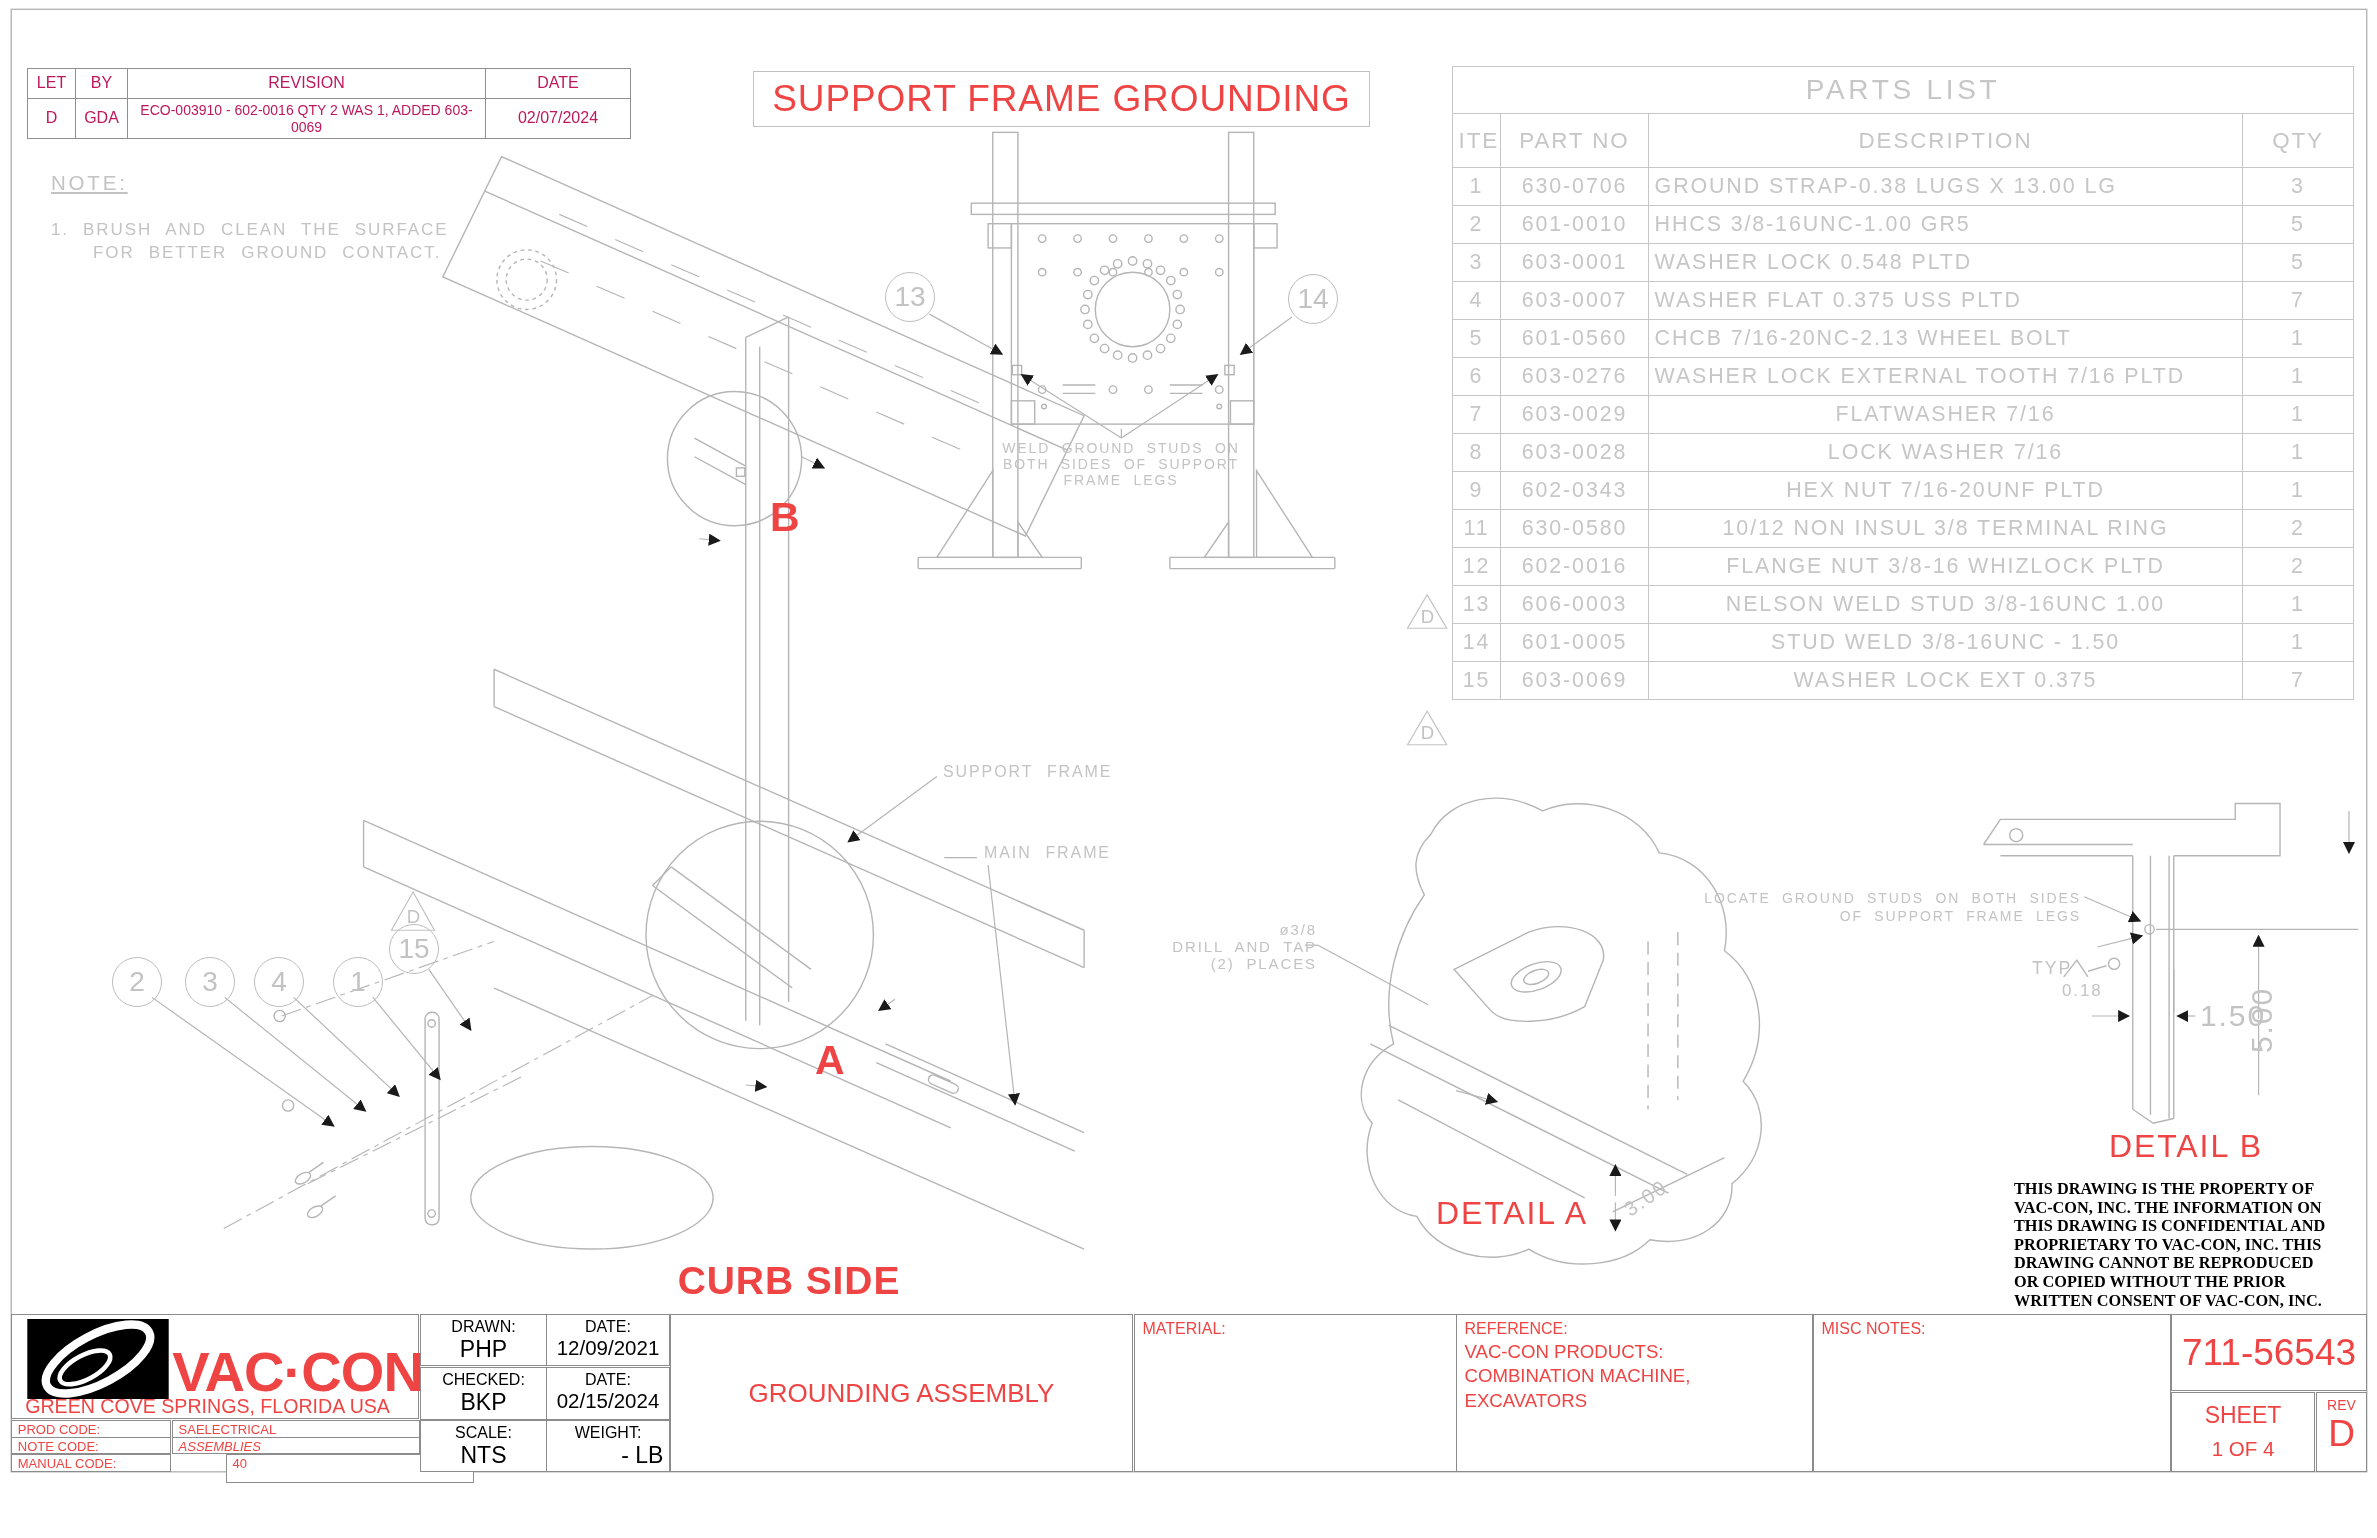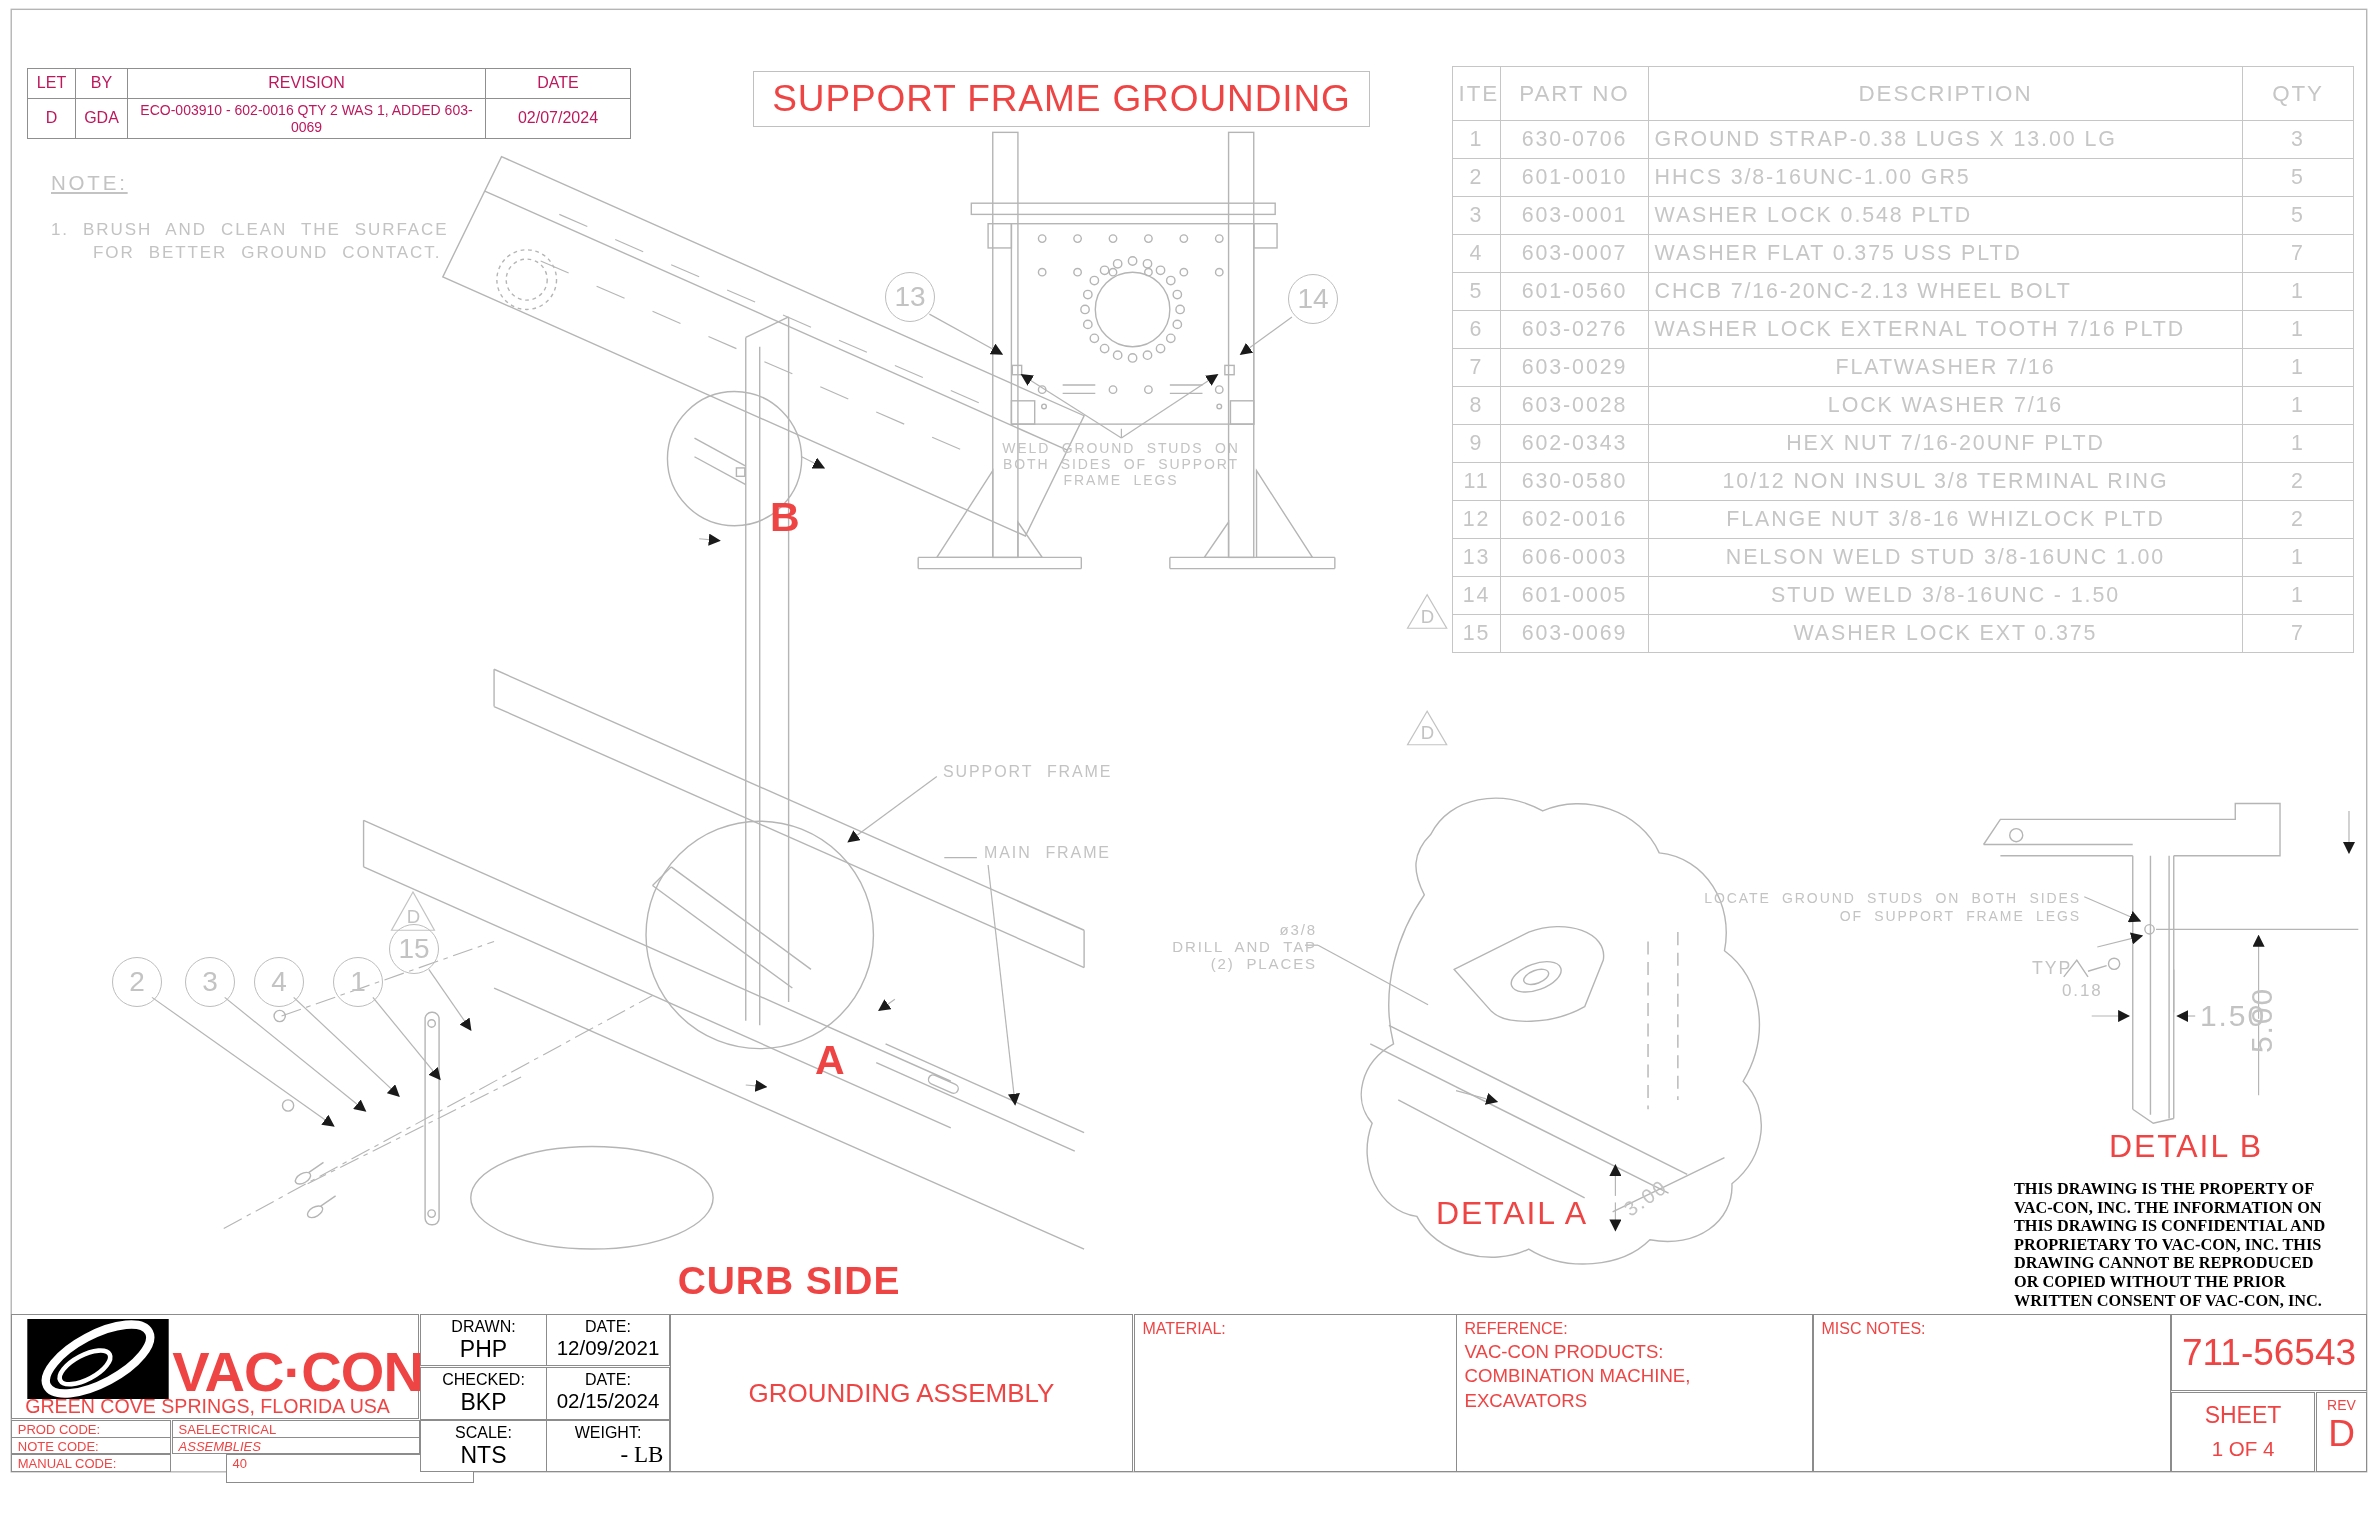--- a/index.html
+++ b/index.html
@@ -319,20 +319,23 @@
 
   <table id="partslist" class="abs" style="left:1452px;top:66px;width:901px;">
     <colgroup>
         <col style="width:48px">
         <col style="width:148px">
         <col style="width:594px">
         <col style="width:111px">
       </colgroup>
     <thead>
       <tr>
+          <th colspan="4" class="pl-title">PARTS LIST</th>
+        </tr>
+      <tr>
         <th>ITEM</th>
         <th>PART NO</th>
         <th>DESCRIPTION</th>
         <th>QTY</th>
       </tr>
     </thead>
     <tbody>
         <tr>
           <td>1</td>
           <td>630-0706</td>
@@ -515,21 +518,21 @@
     <div class="tb-cell" style="left:546px;top:1367px;width:124px;height:53px;text-align:center;">
       <div class="tb-label" style="margin-top:2.8px;">DATE:</div>
       <div class="tb-value" style="font-size:20.5px;">02/15/2024</div>
     </div>
     <div class="tb-cell" style="left:420px;top:1420px;width:127px;height:52px;text-align:center;">
       <div class="tb-label" style="margin-top:2.8px;">SCALE:</div>
       <div class="tb-value">NTS</div>
     </div>
     <div class="tb-cell" style="left:546px;top:1420px;width:124px;height:52px;">
       <div class="tb-label" style="margin-top:2.8px;text-align:center;">WEIGHT:</div>
-      <div class="tb-value" style="text-align:right;padding-right:5.6px;font-family:Liberation Serif, serif;">- LB</div>
+      <div class="tb-value" style="text-align:right;padding-right:5.6px;">- LB</div>
     </div>
 
     <div class="tb-cell" style="left:670px;top:1314px;width:463px;height:158px;display:flex;align-items:center;justify-content:center;">
       <span class="blk" style="font-size:26px;">GROUNDING ASSEMBLY</span>
     </div>
 
     <div class="tb-cell" style="left:1134px;top:1314px;width:323px;height:158px;">
       <span class="abs blk" style="left:7.5px;top:4.7px;font-size:16px;">MATERIAL:</span>
     </div>
 

